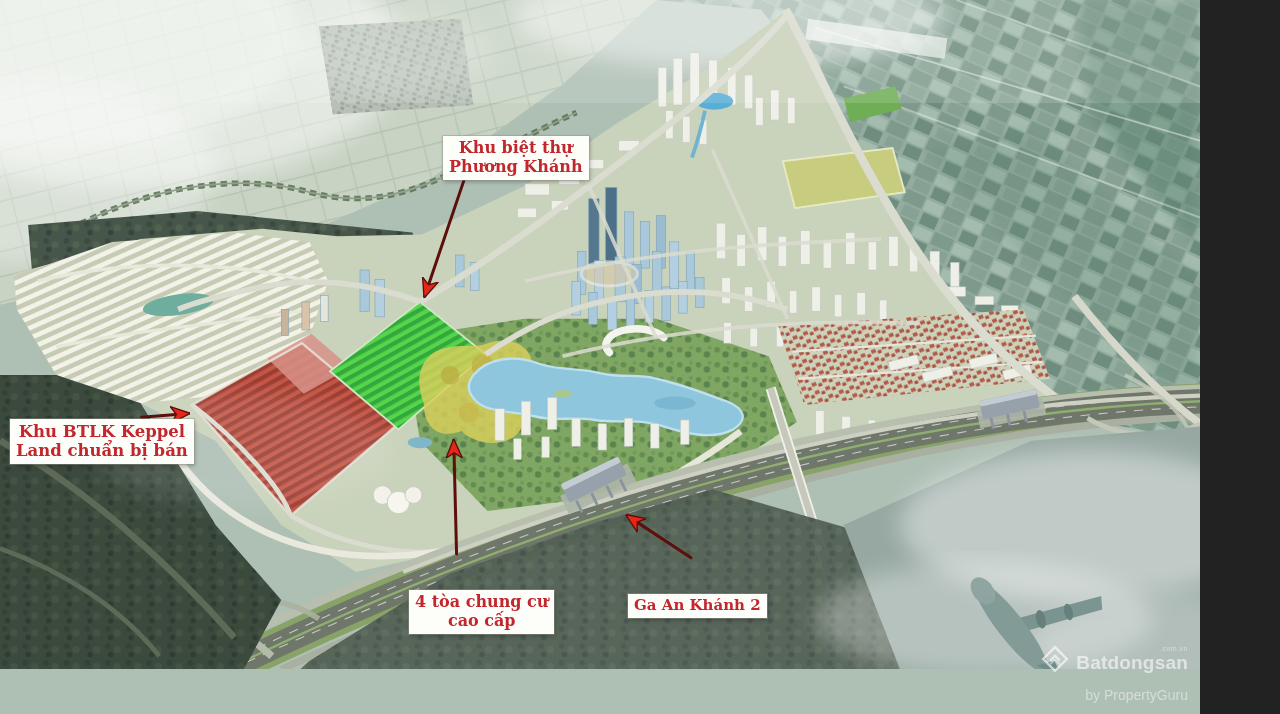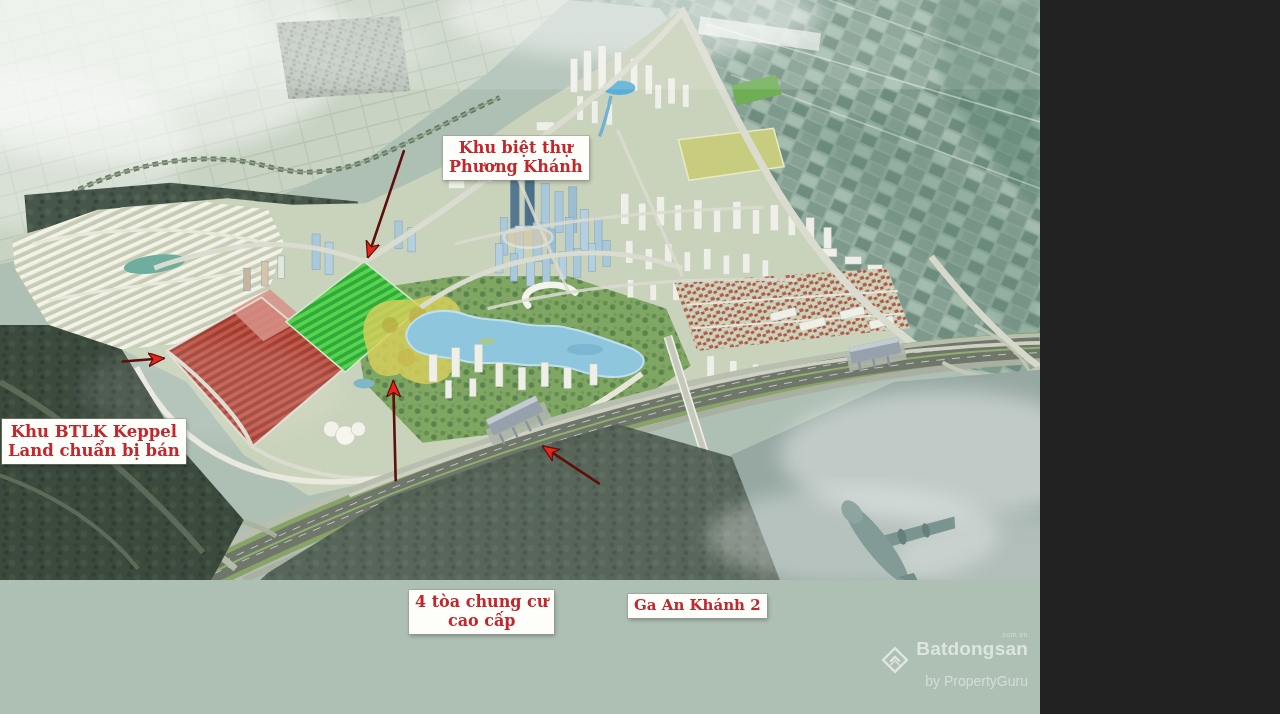--- a/index.html
+++ b/index.html
@@ -1,30 +1,30 @@
 <!DOCTYPE html>
 <html><head>
 <meta charset="utf-8">
 <style>
   html,body{margin:0;padding:0;background:#222;}
-  #stage{position:relative;width:1040px;height:714px;overflow:hidden;
+  #stage{position:relative;width:1200px;height:714px;overflow:hidden;
          font-family:"Liberation Sans",sans-serif;background:#aebfb4;}
   #scene{position:absolute;inset:0;display:block;}
   .anno{position:absolute;display:inline-block;background:#fdfdf9;color:#c1272d;
         font-family:"DejaVu Serif","Liberation Serif",serif;font-weight:bold;
         text-align:center;line-height:1.18;padding:3px 6px;white-space:nowrap;
         box-shadow:0 0 0 1px rgba(150,150,140,.45),1px 2px 4px rgba(0,0,0,.28);
         z-index:5;}
   .anno span{display:block;}
   #anno-pv{left:443px;top:136px;font-size:16px;}
-  #anno-kp{left:2px;top:419px;font-size:16.5px;}
+  #anno-kp{left:10px;top:419px;font-size:16.5px;}
   #anno-cc{left:409px;top:590px;font-size:16px;}
   #anno-ga{left:628px;top:594px;font-size:15px;}
-  #watermark{position:absolute;right:12px;bottom:26px;z-index:6;opacity:.78;
-             display:flex;align-items:center;gap:7px;color:rgba(255,255,255,.75);}
+  #watermark{position:absolute;right:12px;bottom:12px;z-index:6;opacity:.78;
+             display:flex;align-items:flex-start;gap:7px;color:rgba(255,255,255,.75);}
   #watermark .wm-text{display:flex;flex-direction:column;align-items:flex-end;line-height:1;}
   .wm-domain{font-size:7px;letter-spacing:.5px;margin-bottom:1px;color:rgba(255,255,255,.6);}
   .wm-brand{font-size:19px;font-weight:bold;letter-spacing:.2px;}
   .wm-by{font-size:14px;margin-top:16px;color:rgba(255,255,255,.6);}
 </style>
 </head>
 <body>
 
 <div id="stage">
 

